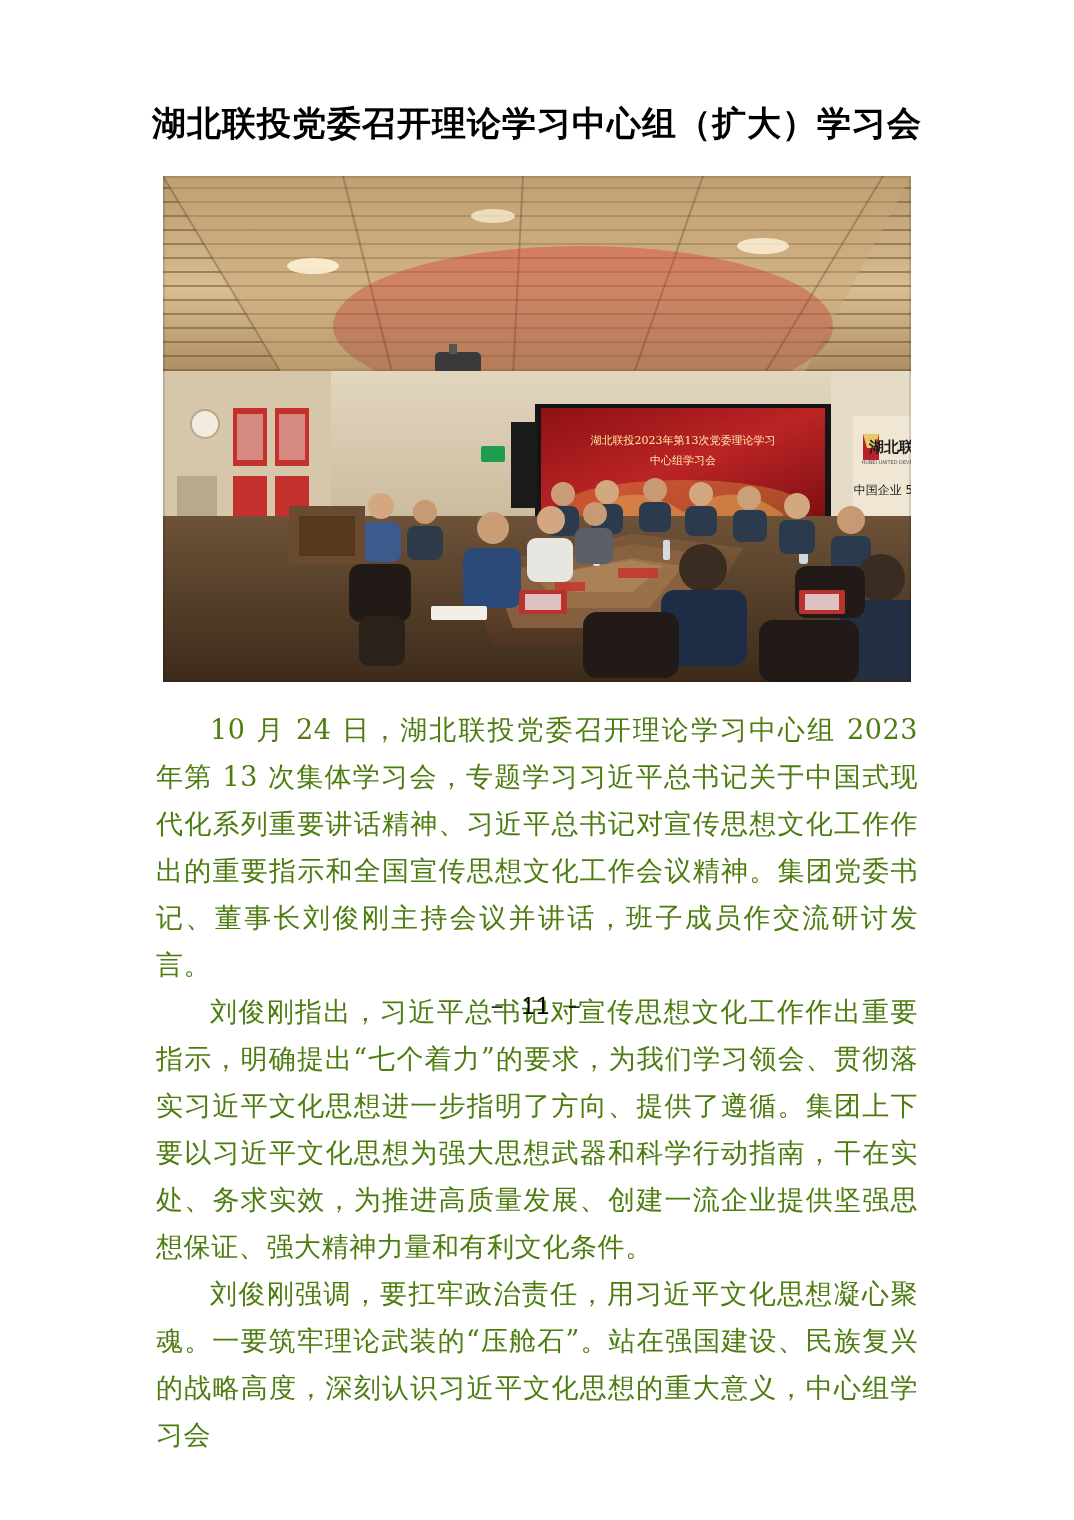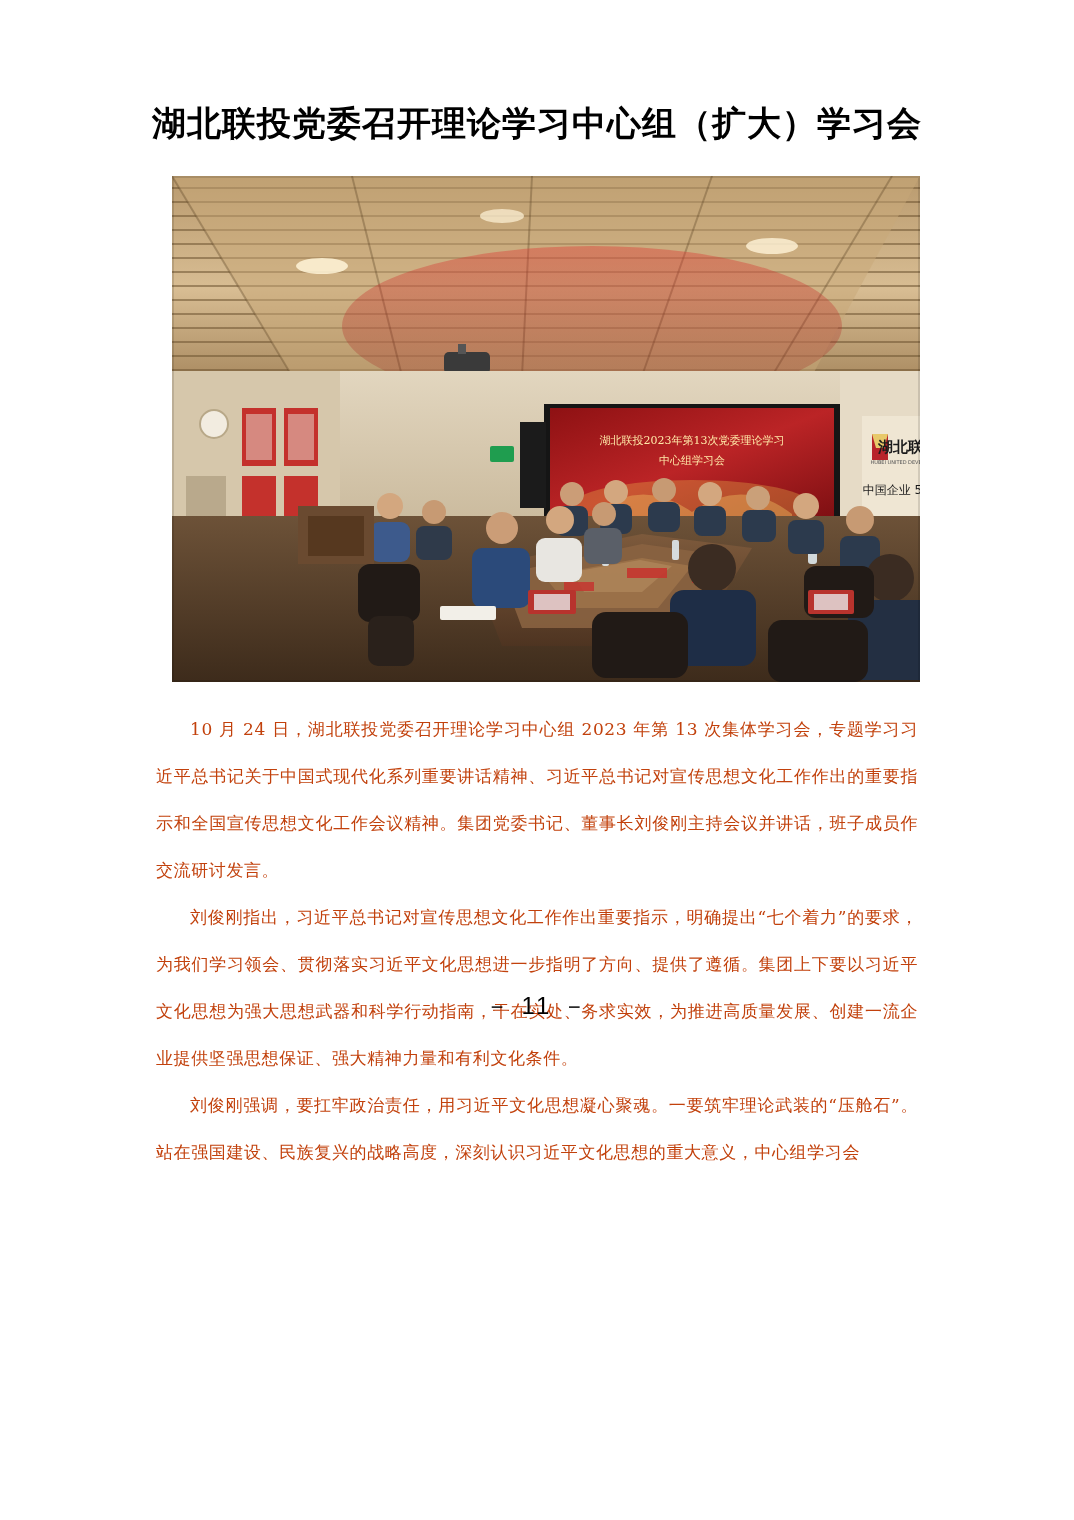--- a/index.html
+++ b/index.html
@@ -32,38 +32,38 @@
     font-family: "DejaVu Serif", "Liberation Serif", serif;
     font-weight: bold;
     font-size: 34px;
     letter-spacing: 1px;
     color: #000000;
     line-height: 46px;
   }
   .figure {
     position: absolute;
     top: 176px;
-    left: 172px;
+    left: 163px;
     width: 748px;
     height: 506px;
     overflow: hidden;
     background: #bef264;
   }
   .figure svg {
     display: block;
   }
   .body-text {
     position: absolute;
     top: 706px;
     left: 156px;
     width: 762px;
     font-family: "DejaVu Serif", "Liberation Serif", serif;
-    font-size: 17px;
+    font-size: 27px;
     line-height: 47px;
-    color: #c2410c;
+    color: #4d7c0f;
     text-align: justify;
     text-justify: inter-ideograph;
   }
   .body-text p {
     margin: 0;
     text-indent: 2em;
     letter-spacing: 0.6px;
   }
   .page-number {
     position: absolute;

